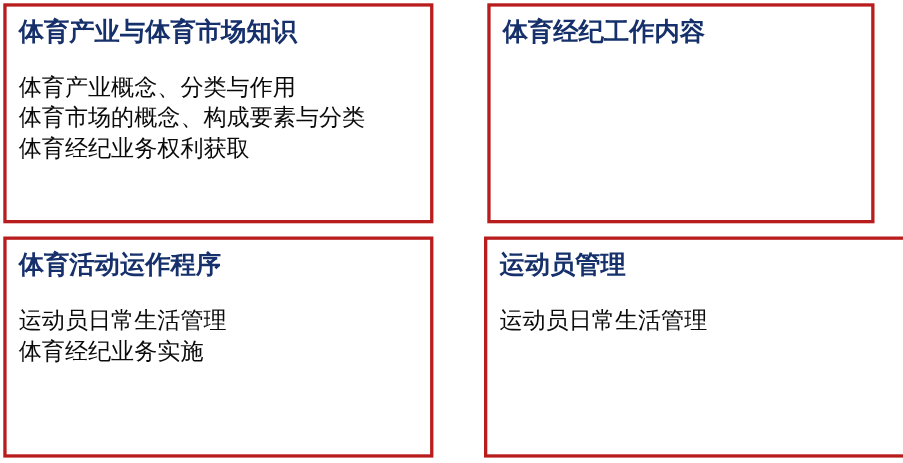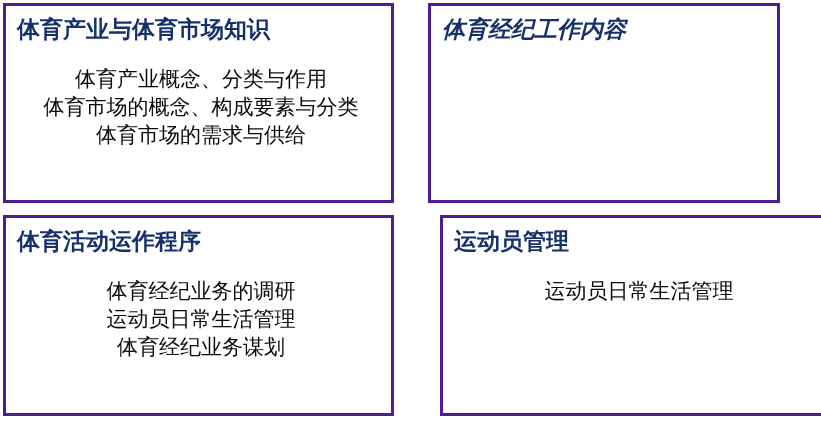--- a/index.html
+++ b/index.html
@@ -16,79 +16,77 @@
   .board {
     position: relative;
     width: 821px;
     height: 421px;
     background: #ffffff;
   }
   .card {
     position: absolute;
     box-sizing: border-box;
     background: #ffffff;
-    border: 3px solid #4c1d95;
+    border: 3px solid #b91c1c;
     overflow: hidden;
   }
   
   .card.pos-tl { left: 3px;   top: 3px;   width: 391px; height: 200px; }
-  .card.pos-tr { left: 428px; top: 3px;   width: 352px; height: 200px; font-style: italic; }
+  .card.pos-tr { left: 443px; top: 3px;   width: 352px; height: 200px; }
   .card.pos-bl { left: 3px;   top: 215px; width: 391px; height: 201px; padding-left: 16px; }
   .card.pos-br { left: 428px; top: 215px; width: 393px; height: 201px; margin-left: 12px; }
 
   .card-title {
     position: absolute;
     left: 11px;
     top: 8px;
     font-size: 23px;
     font-weight: bold;
     color: #16306b;
     letter-spacing: 0px;
     line-height: 30px;
     white-space: nowrap;
   }
   .card-lines {
     position: absolute;
     left: 11px;
     top: 59px;
     right: 6px;
-    text-align: center;
   }
   .card-line {
     font-size: 21px;
     font-weight: normal;
     color: #0a0a0a;
     line-height: 28px;
     white-space: nowrap;
   }
 </style>
 </head>
 <body>
 
 <div class="board">
 
   <div class="card pos-tl">
     <div class="card-title">体育产业与体育市场知识</div>
     <div class="card-lines">
       <div class="card-line">体育产业概念、分类与作用</div>
       <div class="card-line">体育市场的概念、构成要素与分类</div>
-      <div class="card-line">体育市场的需求与供给</div>
+      <div class="card-line">体育经纪业务权利获取</div>
     </div>
   </div>
 
   <div class="card pos-tr">
     <div class="card-title">体育经纪工作内容</div>
   </div>
 
   <div class="card pos-bl">
     <div class="card-title">体育活动运作程序</div>
     <div class="card-lines">
-      <div class="card-line">体育经纪业务的调研</div>
       <div class="card-line">运动员日常生活管理</div>
-      <div class="card-line">体育经纪业务谋划</div>
+      <div class="card-line">体育经纪业务实施</div>
     </div>
   </div>
 
   <div class="card pos-br">
     <div class="card-title">运动员管理</div>
     <div class="card-lines">
       <div class="card-line">运动员日常生活管理</div>
     </div>
   </div>
 

